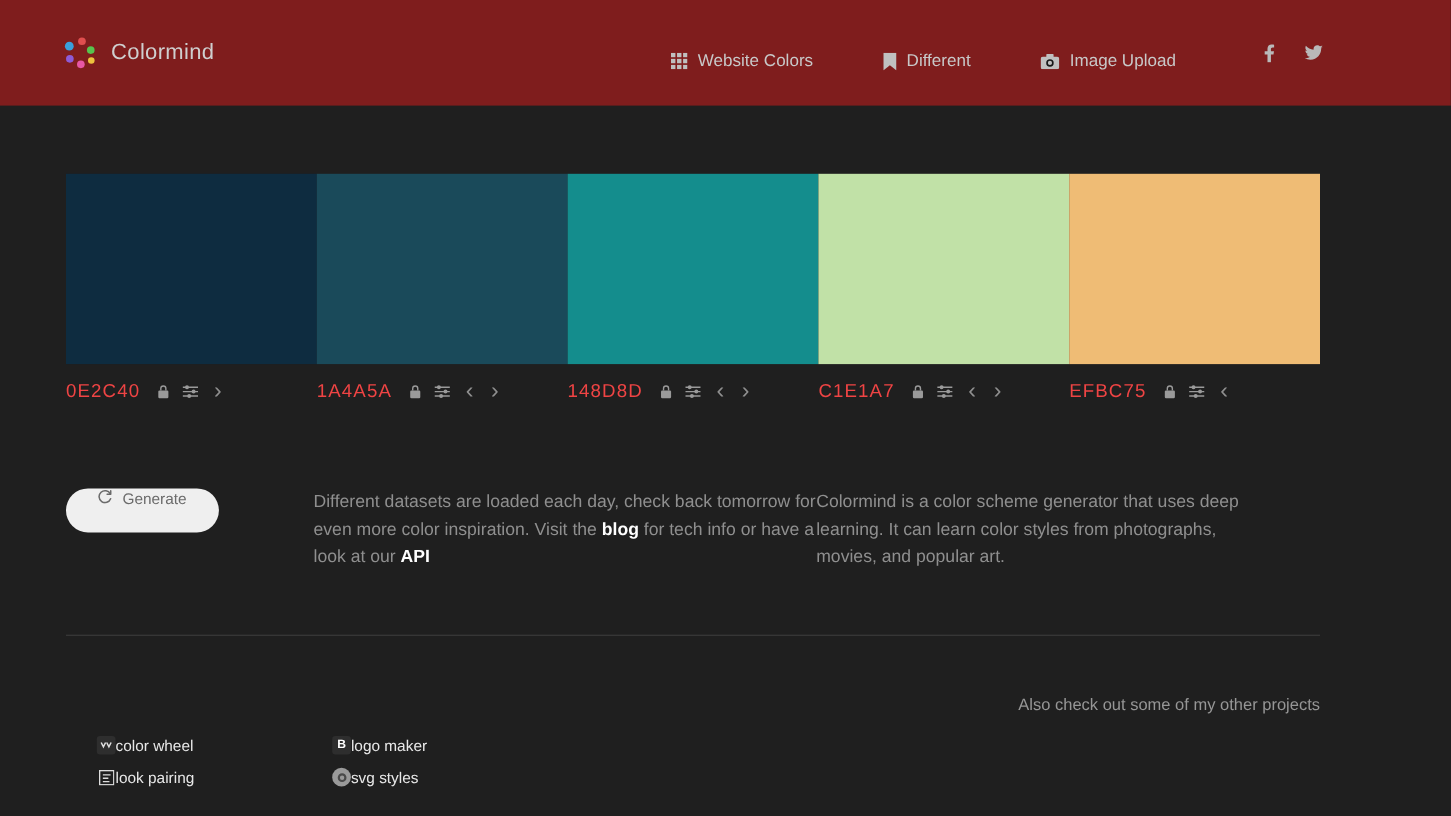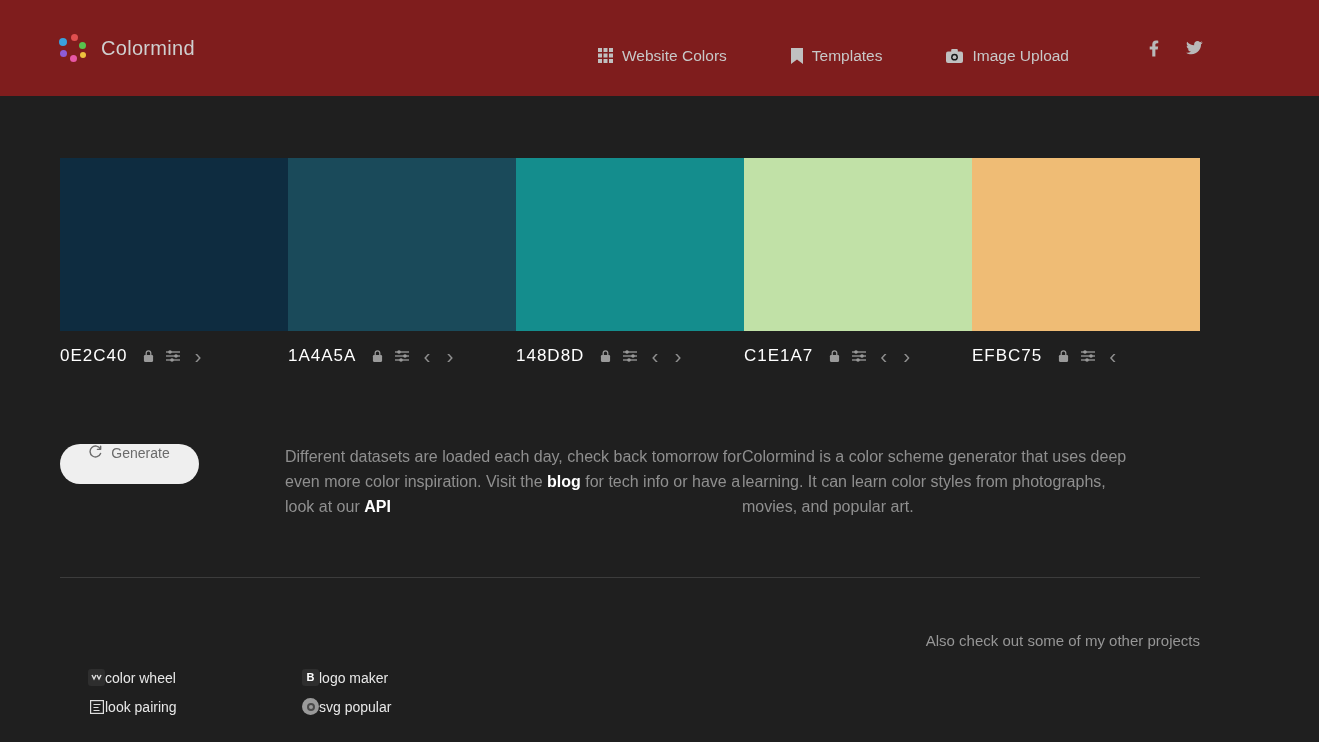--- a/index.html
+++ b/index.html
@@ -40,21 +40,21 @@
 
   
   .content { margin-left:60px; width:1140px; }
 
   .swatches { margin-top:62px; display:flex; height:173px; }
   .swatch { flex:1 1 0; cursor:pointer; }
 
   .controls { display:flex; margin-top:15px; }
   .ctrl-col { width:228px; display:flex; align-items:center; gap:12px; }
   .hex {
-    font-size:17px; color:#ffffff; letter-spacing:1px; margin-right:4px; cursor:pointer;
+    font-size:17px; color:#ef4444; letter-spacing:1px; margin-right:4px; cursor:pointer;
   }
   .ctl { display:flex; align-items:center; cursor:pointer; }
   .chev {
     font-size:21px; color:#8f8f8f; line-height:14px; cursor:pointer;
     padding:0 2px; user-select:none;
   }
 
   
   .info-row { display:flex; margin-top:78px; align-items:flex-start; }
   .gen-wrap { width:225px; flex:0 0 auto; }
@@ -118,21 +118,21 @@
           </svg>
         </span>
         <span>Website Colors</span>
       </div>
       <div class="nav-item">
         <span>
           <svg width="12" height="16" viewBox="0 0 12 16" fill="#c0c0c0">
               <path d="M0 0h12v16l-6-4.6L0 16z"></path>
             </svg>
         </span>
-        <span>Templates</span>
+        <span>Different</span>
       </div>
       <div class="nav-item">
         <span>
           <svg width="17" height="14" viewBox="0 0 17 14">
             <rect y="2.5" width="17" height="11.5" rx="2" fill="#c0c0c0"></rect>
             <rect x="5.2" y="0" width="6.6" height="4" rx="1" fill="#c0c0c0"></rect>
             <circle cx="8.5" cy="8.2" r="3.4" fill="#181818"></circle>
             <circle cx="8.5" cy="8.2" r="1.9" fill="#c0c0c0"></circle>
           </svg>
         </span>
@@ -340,17 +340,17 @@
             <rect x="0.6" y="0.6" width="12.8" height="12.8"></rect>
             <path d="M3.5 4.5h7M3.5 7.5h5M3.5 10.5h6"></path>
           </svg>
       </span>
       <span>look pairing</span>
     </div>
     <div class="project">
       <span class="p-icon p-circle">
         <span class="p-circle-in"></span>
       </span>
-      <span>svg popular</span>
+      <span>svg styles</span>
     </div>
   </div>
 
 </div>
 
 </body></html>

